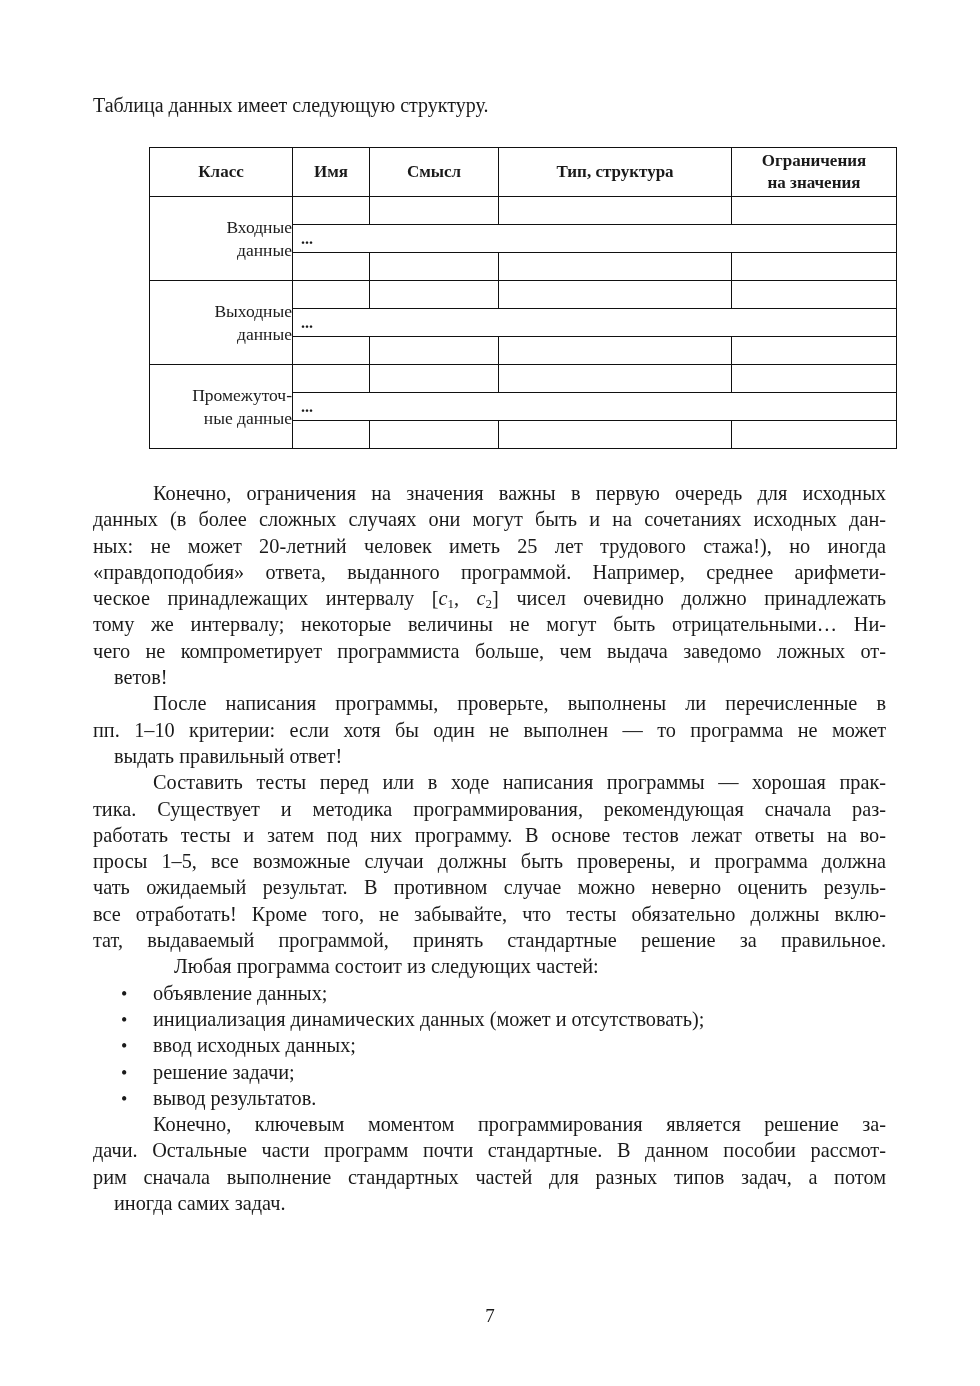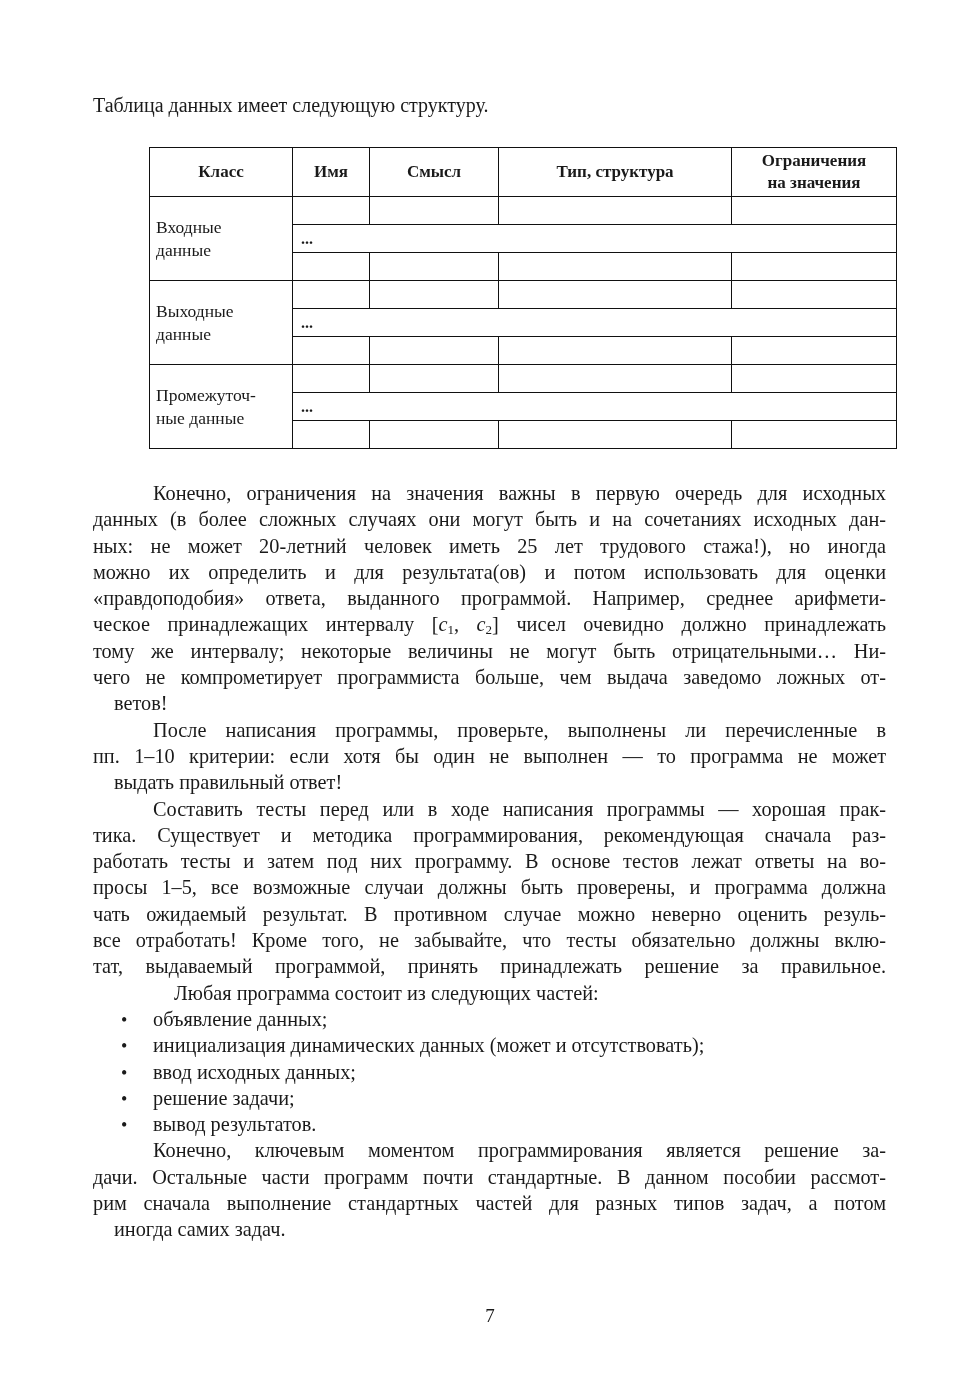--- a/index.html
+++ b/index.html
@@ -18,21 +18,21 @@
     font-size: 17.5px; table-layout: fixed; margin-left: 32px;
   }
   table.struct th, table.struct td {
     border: 1.5px solid #111; padding: 0; height: 27px;
   }
   table.struct th {
     height: 48px; font-weight: bold; text-align: center; line-height: 22px;
     font-size: 17px;
   }
   table.struct td.cls {
-    text-align: left; vertical-align: middle; padding-left: 6px;
+    text-align: right; vertical-align: middle; padding-left: 6px;
     line-height: 23px; font-size: 17.5px;
   }
   table.struct td.dots {
     padding-left: 8px; font-weight: bold; font-size: 16px; line-height: 20px;
     vertical-align: middle;
   }
   .body-text {
     position: absolute; left: 93px; top: 480px; width: 793px;
     font-size: 20.3px; line-height: 26.3px; font-family: Liberation Serif, serif;
   }
@@ -152,23 +152,20 @@
     <div class="ln indent">
         <span class="j">Конечно, ограничения на значения важны в первую очередь для исходных</span>
       </div>
     <div class="ln">
         <span class="j">данных (в более сложных случаях они могут быть и на сочетаниях исходных дан-</span>
       </div>
     <div class="ln">
         <span class="j">ных: не может 20-летний человек иметь 25 лет трудового стажа!), но иногда</span>
       </div>
     <div class="ln">
-        <span class="j">можно их определить и для результата(ов) и потом использовать для оценки</span>
-      </div>
-    <div class="ln">
         <span class="j">«правдоподобия» ответа, выданного программой. Например, среднее арифмети-</span>
       </div>
     <div class="ln">
       <span class="j"><span>ческое принадлежащих интервалу [</span><i>c</i><sub>1</sub><span>, </span><i>c</i><sub>2</sub><span>]</span> <span>чисел очевидно должно принадлежать</span></span>
     </div>
     <div class="ln">
         <span class="j">тому же интервалу; некоторые величины не могут быть отрицательными… Ни-</span>
       </div>
     <div class="ln">
         <span class="j">чего не компрометирует программиста больше, чем выдача заведомо ложных от-</span>
@@ -203,21 +200,21 @@
     <div class="ln">
         <span class="j">просы 1–5, все возможные случаи должны быть проверены, и программа должна</span>
       </div>
     <div class="ln">
         <span class="j">чать ожидаемый результат. В противном случае можно неверно оценить резуль-</span>
       </div>
     <div class="ln">
         <span class="j">все отработать! Кроме того, не забывайте, что тесты обязательно должны вклю-</span>
       </div>
     <div class="ln">
-        <span class="j">тат, выдаваемый программой, принять принадлежать решение за правильное.</span>
+        <span class="j">тат, выдаваемый программой, принять стандартные решение за правильное.</span>
       </div>
   </div>
 
   <div class="ln indent last">
       <span class="j">Любая программа состоит из следующих частей:</span>
     </div>
   <div>
     <div class="bullet-item">
         <span class="dot">•</span>
         <span>объявление данных;</span>

